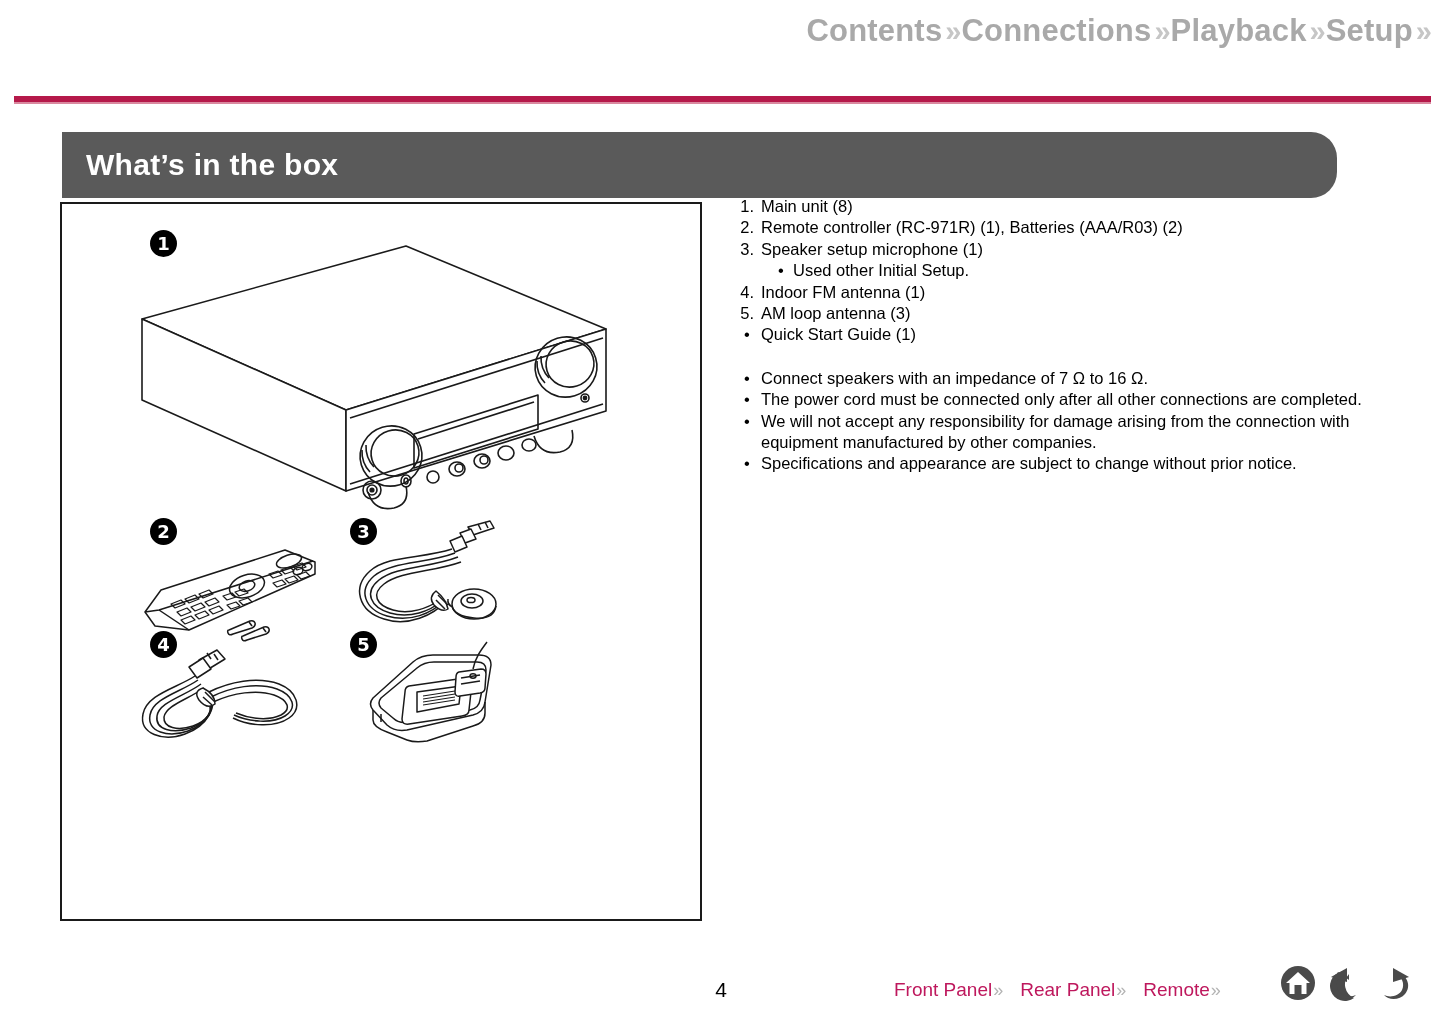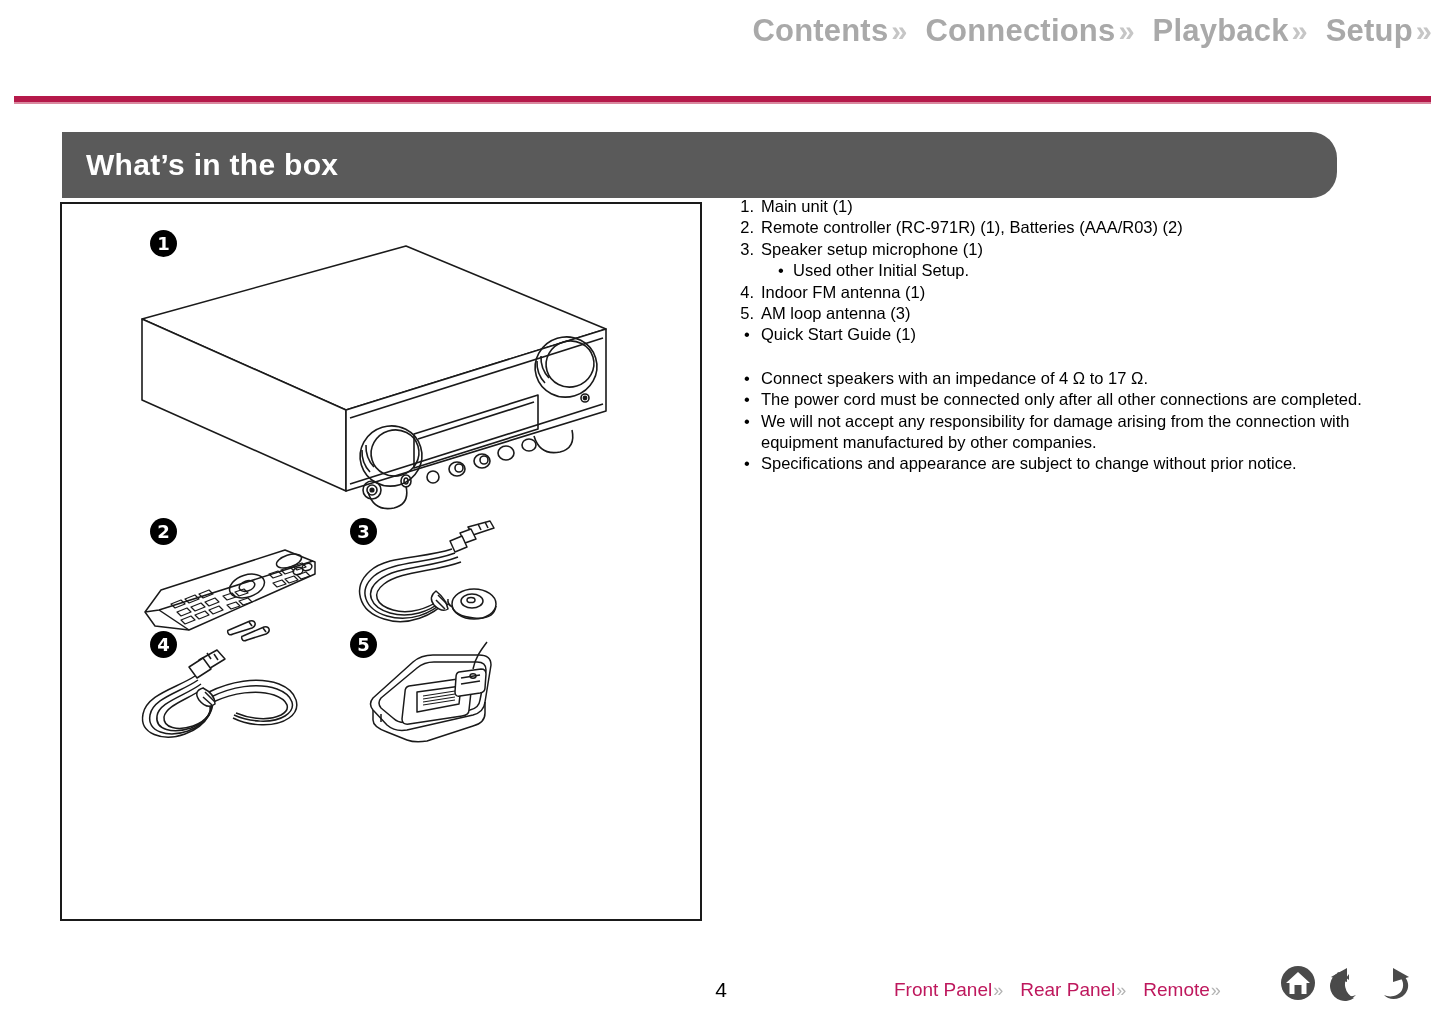--- a/index.html
+++ b/index.html
@@ -28,21 +28,20 @@
     padding-right: 22px;
     box-sizing: border-box;
   }
   .nav-group {
     display: flex;
     align-items: baseline;
   }
   .nav-item {
     display: flex;
     align-items: baseline;
-    margin-left: 18px;
   }
   .nav-item:first-child { margin-left: 0; }
   .nav-label {
     font-size: 31px;
     font-weight: bold;
     color: #a9a9a9;
     letter-spacing: 0.2px;
     white-space: nowrap;
   }
   .nav-chevron {
@@ -432,21 +431,21 @@
 
       <path d="M126 33 C 128 22, 134 14, 140 6"></path>
     </g>
   </svg>
 </div>
 
 <div id="content-column">
 
   <div class="num-row">
     <span class="num-marker">1.</span>
-    <span class="num-text">Main unit (1)</span>
+    <span class="num-text">Main unit (8)</span>
   </div>
 
   <div class="num-row">
     <span class="num-marker">2.</span>
     <span class="num-text">Remote controller (RC-971R) (1), Batteries (AAA/R03) (2)</span>
   </div>
 
   <div class="num-row">
     <span class="num-marker">3.</span>
     <span class="num-text">Speaker setup microphone (1)</span>
@@ -469,21 +468,21 @@
 
   <div class="dot-row">
     <span class="dot-marker">•</span>
     <span class="dot-text">Quick Start Guide (1)</span>
   </div>
 
 
   <div id="notice-list">
     <div class="dot-row">
       <span class="dot-marker">•</span>
-      <span class="dot-text">Connect speakers with an impedance of 4 Ω to 17 Ω.</span>
+      <span class="dot-text">Connect speakers with an impedance of 7 Ω to 16 Ω.</span>
     </div>
     <div class="dot-row">
       <span class="dot-marker">•</span>
       <span class="dot-text">The power cord must be connected only after all other connections are completed.</span>
     </div>
     <div class="dot-row">
       <span class="dot-marker">•</span>
       <span class="dot-text">We will not accept any responsibility for damage arising from the connection with equipment manufactured by other companies.</span>
     </div>
     <div class="dot-row">

